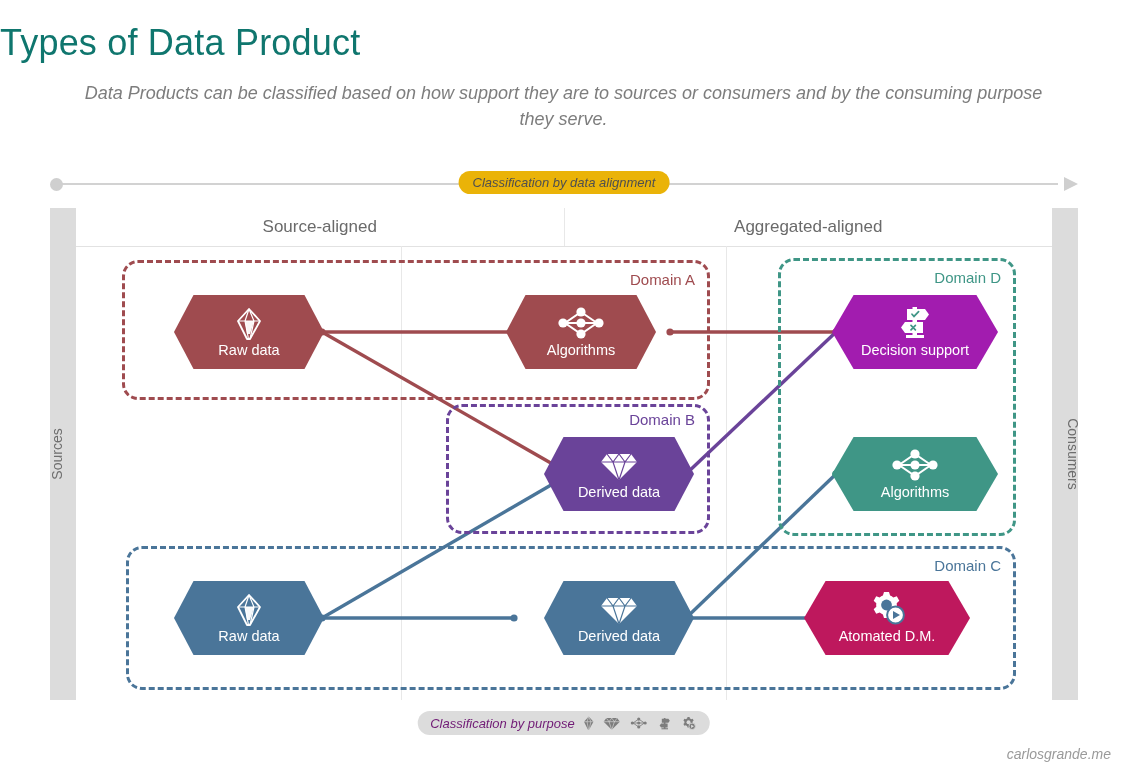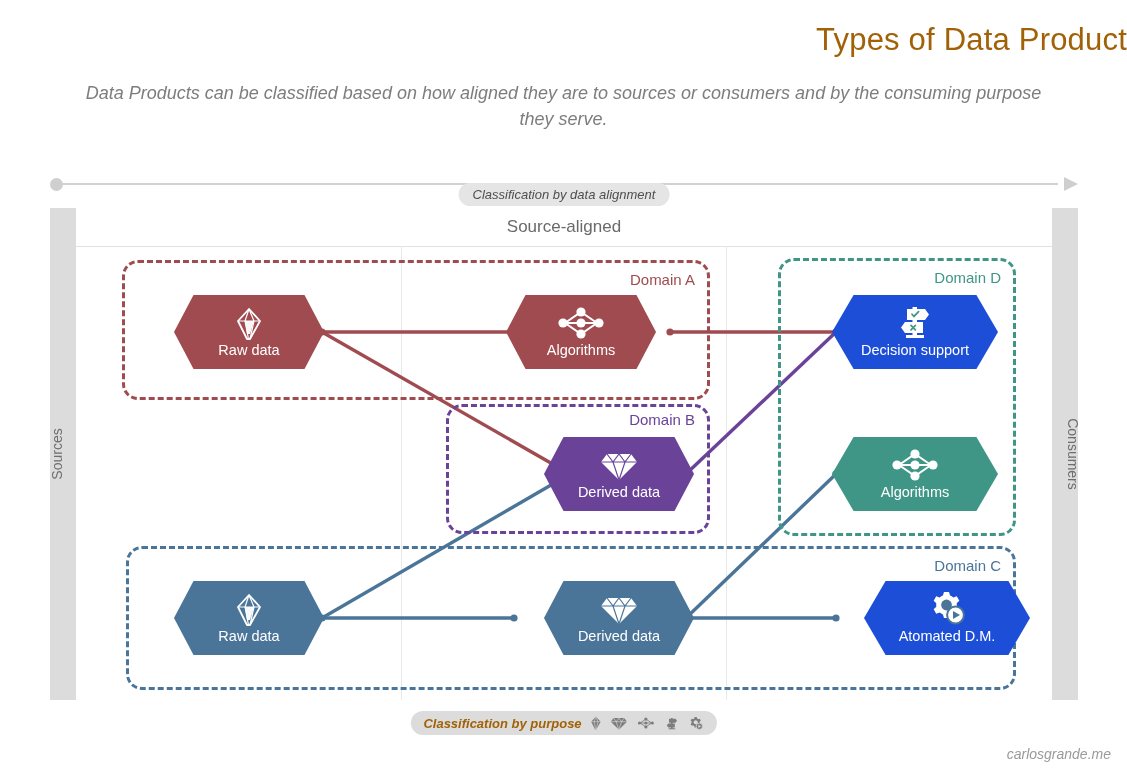--- a/index.html
+++ b/index.html
@@ -5,39 +5,39 @@
   html,body{margin:0;padding:0;}
   body{
     width:1127px;height:774px;
     background:#ffffff;
     font-family:"Liberation Sans", sans-serif;
     overflow:hidden;
     position:relative;
   }
   #page-title{
     position:absolute;left:0;top:22px;width:1127px;
-    text-align:right;
-    font-size:31px;font-weight:400;color:#a16207;
+    text-align:left;
+    font-size:36px;font-weight:400;color:#0f766e;
     letter-spacing:.2px;
   }
   #page-subtitle{
     position:absolute;left:50%;transform:translateX(-50%);top:80px;
     width:960px;text-align:center;
     font-size:18px;font-style:italic;color:#7d7d7d;line-height:1.45;
   }
   
   #align-axis{position:absolute;left:50px;top:176px;width:1028px;height:16px;}
   #align-axis .line{position:absolute;left:8px;top:7px;width:1000px;height:2px;background:#d2d2d2;}
   #align-axis .dot{position:absolute;left:0;top:2px;width:13px;height:13px;border-radius:50%;background:#cfcfcf;}
   #align-axis .arrow{position:absolute;right:0;top:1px;width:0;height:0;
      border-top:7px solid transparent;border-bottom:7px solid transparent;border-left:14px solid #cfcfcf;}
   #align-axis .pill{
     position:absolute;left:50%;transform:translateX(-50%);top:-5px;
-    background:#e5e5e5;border-radius:12px;padding:4px 14px;
-    font-size:13px;font-style:italic;color:#4f4f4f;white-space:nowrap;margin-top:12px;
+    background:#eab308;border-radius:12px;padding:4px 14px;
+    font-size:13px;font-style:italic;color:#4f4f4f;white-space:nowrap;
   }
   
   #frame{position:absolute;left:50px;top:208px;width:1028px;height:492px;}
   .side-bar{position:absolute;top:0;width:26px;height:492px;background:#dcdcdc;}
   .side-bar.left{left:0;}
   .side-bar.right{right:0;}
   .side-label{
     position:absolute;top:50%;font-size:14px;color:#6e6e6e;white-space:nowrap;
   }
   .side-label.left{left:-19px;transform:translateY(-50%) rotate(-90deg);}
@@ -65,48 +65,49 @@
   .node.wide{width:166px;}
   .node .ico{height:34px;display:flex;align-items:flex-end;justify-content:center;}
   .node .ico svg{display:block;}
   .node .lbl{font-size:14.5px;color:#fff;margin-top:2px;white-space:nowrap;}
   
   #purpose-legend{
     position:absolute;left:50%;transform:translateX(-50%);top:711px;
     background:#dcdcdc;border-radius:13px;padding:4px 13px;
     display:flex;align-items:center;gap:8px;
   }
-  #purpose-legend .txt{font-size:13px;font-style:italic;color:#a16207;font-weight:bold;}
+  #purpose-legend .txt{font-size:13px;font-style:italic;color:#701a75;}
   #purpose-legend .li{display:flex;align-items:center;}
   #credit{position:absolute;right:16px;top:746px;font-size:14px;font-style:italic;color:#9a9a9a;}
 </style>
 </head>
 <body>
 
 <div id="page-title">Types of Data Product</div>
-<div id="page-subtitle">Data Products can be classified based on how aligned they are to sources or consumers and by the consuming purpose they serve.</div>
+<div id="page-subtitle">Data Products can be classified based on how support they are to sources or consumers and by the consuming purpose they serve.</div>
 
 <div id="align-axis">
   <div class="line"></div>
   <div class="dot"></div>
   <div class="arrow"></div>
   <div class="pill">Classification by data alignment</div>
 </div>
 
 <div id="frame">
 
   <div class="side-bar left"></div>
   <div class="side-label left">Sources</div>
 
   <div class="side-bar right"></div>
   <div class="side-label right">Consumers</div>
 
   <div id="grid">
     <div id="header-row">
       <div class="col-head">Source-aligned</div>
+      <div class="col-head">Aggregated-aligned</div>
     </div>
     <div id="body-row">
       <div class="col-body"></div>
       <div class="col-body"></div>
       <div class="col-body"></div>
     </div>
   </div>
 
   <svg id="overlay" viewBox="0 0 1028 492">
 
@@ -174,21 +175,21 @@
         <circle cx="28" cy="6" r="4.6" fill="#fff"></circle>
         <circle cx="28" cy="28" r="4.6" fill="#fff"></circle>
         <circle cx="28" cy="17" r="4.6" fill="#fff"></circle>
         <circle cx="10" cy="17" r="4.6" fill="#fff"></circle>
         <circle cx="46" cy="17" r="4.6" fill="#fff"></circle>
       </svg>
     </div>
     <div class="lbl">Algorithms</div>
   </div>
 
-  <div class="node wide" style="left:782px;top:87px;background:#1d4ed8;">
+  <div class="node wide" style="left:782px;top:87px;background:#a21caf;">
     <div class="ico">
       <svg width="44" height="36" viewBox="0 0 44 36">
         <rect x="19.5" y="3" width="4.5" height="30" fill="#fff"></rect>
         <path d="M14 5 L32 5 L36 10.5 L32 16 L14 16 Z" fill="#fff"></path>
         <path d="M30 18 L12 18 L8 23.5 L12 29 L30 29 Z" fill="#fff"></path>
         <rect x="13" y="31" width="18" height="3" fill="#fff"></rect>
         <path d="M19 10.2 L21 12.4 L25.6 7.6" stroke="#3f9686" stroke-width="1.7" fill="none" stroke-linecap="round"></path>
         <path d="M18 21.4 L22.4 25.8 M22.4 21.4 L18 25.8" stroke="#3f9686" stroke-width="1.7" stroke-linecap="round"></path>
       </svg>
     </div>
@@ -234,21 +235,21 @@
   <div class="node" style="left:494px;top:373px;background:#4a7599;">
     <div class="ico">
       <svg width="40" height="32" viewBox="0 0 40 32">
         <path d="M8 4 L32 4 L38 12 L20 30 L2 12 Z" fill="#fff"></path>
         <path d="M2 12 L38 12 M8 4 L14 12 L20 30 M32 4 L26 12 L20 30 M14 12 L20 4 L26 12" fill="none" stroke="#4a7599" stroke-width="1.2"></path>
       </svg>
     </div>
     <div class="lbl">Derived data</div>
   </div>
 
-  <div class="node wide" style="left:814px;top:373px;background:#1d4ed8;">
+  <div class="node wide" style="left:754px;top:373px;background:#be185d;">
     <div class="ico">
       <svg width="40" height="36" viewBox="0 0 40 36">
         <path d="M17 2 h5 l1.1 3.6 a12 12 0 0 1 3.2 1.9 l3.5-1.2 2.5 4.4 -2.6 2.5
                  a12 12 0 0 1 0 3.6 l2.6 2.5 -2.5 4.4 -3.5-1.2 a12 12 0 0 1-3.2 1.9
                  L22 28 h-5 l-1.1-3.6 a12 12 0 0 1-3.2-1.9 l-3.5 1.2 -2.5-4.4 2.6-2.5
                  a12 12 0 0 1 0-3.6 L6.7 10.7 9.2 6.3 l3.5 1.2 a12 12 0 0 1 3.2-1.9 Z" fill="#fff"></path>
         <circle cx="19.5" cy="15" r="5.4" fill="#4a7599"></circle>
         <circle cx="28.5" cy="25" r="8.4" fill="#fff" stroke="#4a7599" stroke-width="2"></circle>
         <path d="M26 21 L33 25 L26 29 Z" fill="#4a7599"></path>
       </svg>

